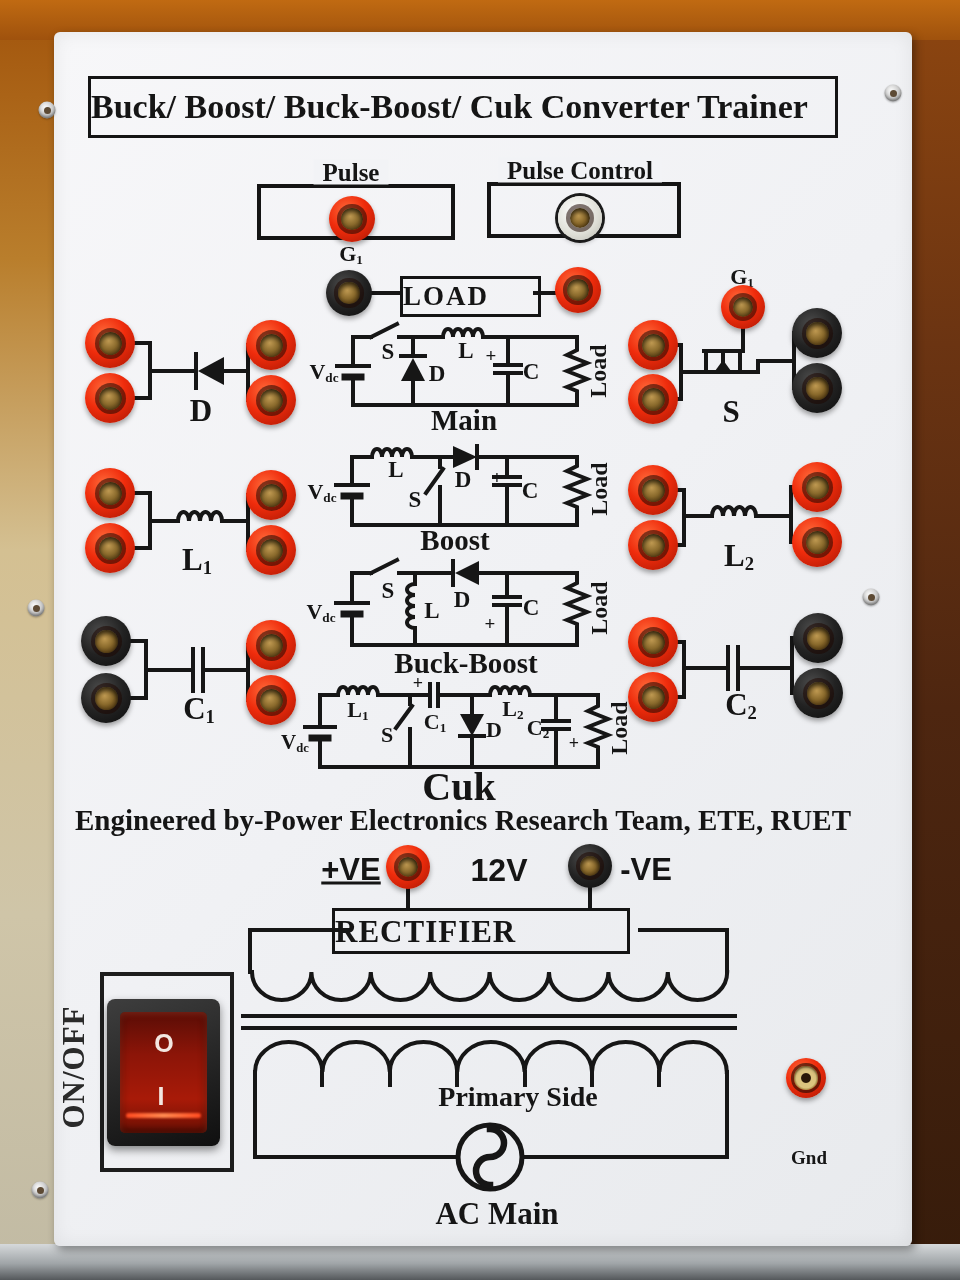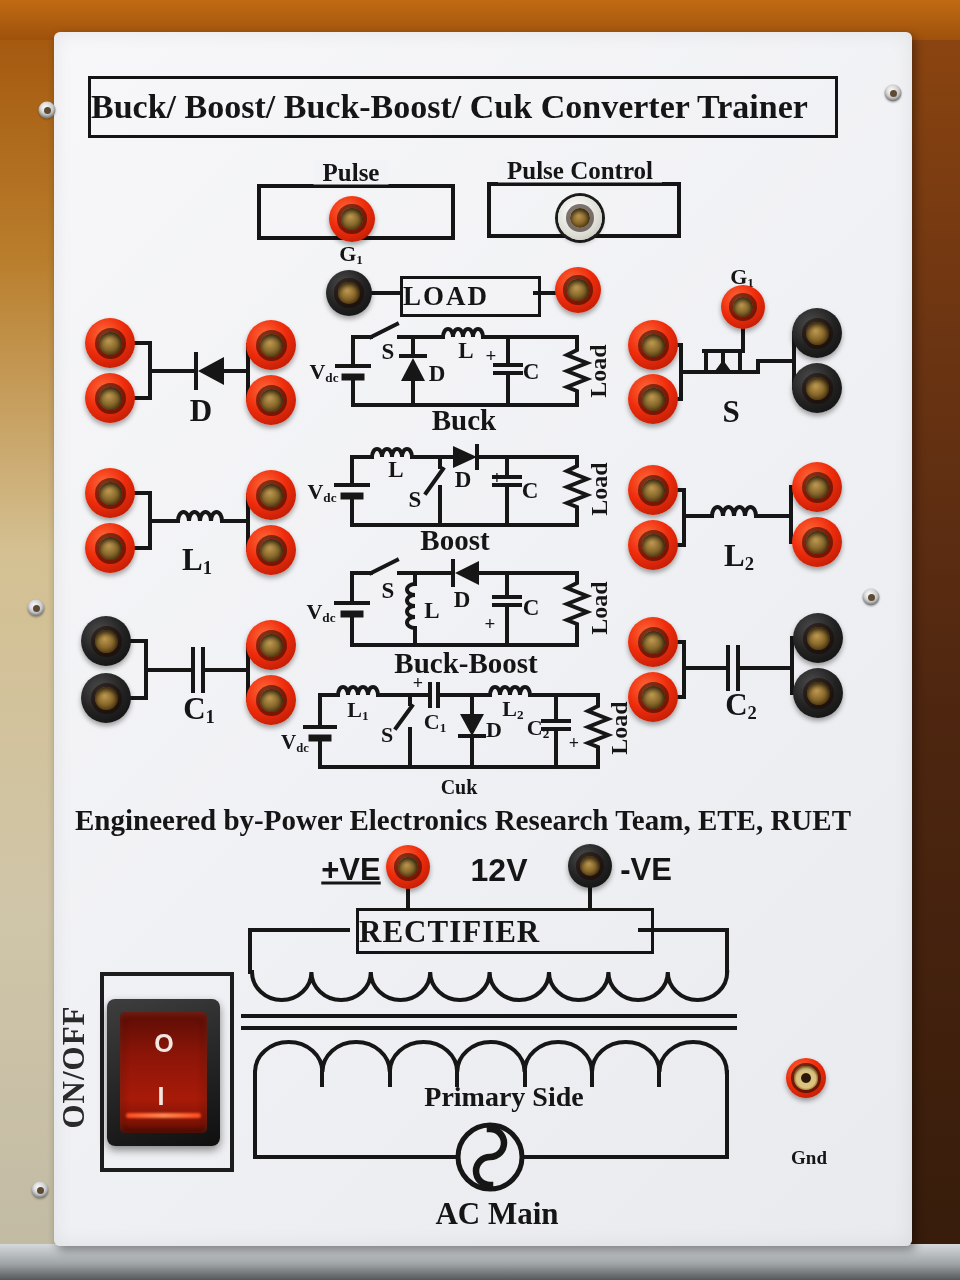--- a/index.html
+++ b/index.html
@@ -186,21 +186,21 @@
 
 <div class="box" style="left:257px;top:184px;width:190px;height:48px;border-width:4px;"></div>
 <div class="box" style="left:487px;top:182px;width:186px;height:48px;border-width:4px;"></div>
 <span class="lbl padbg" style="left:351px;top:172px;font-size:25px;">Pulse</span>
 <span class="lbl padbg" style="left:580px;top:170px;font-size:25px;">Pulse Control</span>
 
 <div class="box" style="left:400px;top:276px;width:135px;height:35px;">
   <span class="lbl" style="position:static;transform:none;font-size:27px;letter-spacing:2px;">LOAD</span>
 </div>
 
-<div class="box" style="left:356px;top:908px;width:292px;height:40px;">
+<div class="box" style="left:332px;top:908px;width:292px;height:40px;">
   <span class="lbl" style="position:static;transform:none;font-size:31px;letter-spacing:1px;">RECTIFIER</span>
 </div>
 
 <span class="lbl" style="left:351px;top:254px;font-size:22px;"><span>G</span><span class="sub">1</span></span>
 
 <span class="lbl" style="left:201px;top:410px;font-size:31px;"><span>D</span><span class="sub"></span></span>
 <span class="lbl" style="left:197px;top:559px;font-size:31px;"><span>L</span><span class="sub">1</span></span>
 <span class="lbl" style="left:199px;top:708px;font-size:31px;"><span>C</span><span class="sub">1</span></span>
 
 <span class="lbl" style="left:742px;top:277px;font-size:22px;"><span>G</span><span class="sub">1</span></span>
@@ -208,21 +208,21 @@
 <span class="lbl" style="left:739px;top:555px;font-size:31px;"><span>L</span><span class="sub">2</span></span>
 <span class="lbl" style="left:741px;top:704px;font-size:31px;"><span>C</span><span class="sub">2</span></span>
 
 <span class="lbl" style="left:324px;top:372px;font-size:22px;"><span>V</span><span class="sub">dc</span></span>
 <span class="lbl" style="left:388px;top:351px;font-size:23px;">S</span>
 <span class="lbl" style="left:466px;top:350px;font-size:23px;">L</span>
 <span class="lbl" style="left:437px;top:373px;font-size:23px;">D</span>
 <span class="lbl" style="left:491px;top:355px;font-size:19px;">+</span>
 <span class="lbl" style="left:531px;top:371px;font-size:23px;">C</span>
 <span class="lbl vert" style="left:598px;top:371px;font-size:24px;">Load</span>
-<span class="lbl" style="left:464px;top:420px;font-size:29px;">Buck</span>
+<span class="lbl" style="left:464px;top:420px;font-size:29px;">Main</span>
 
 <span class="lbl" style="left:322px;top:492px;font-size:22px;"><span>V</span><span class="sub">dc</span></span>
 <span class="lbl" style="left:396px;top:469px;font-size:23px;">L</span>
 <span class="lbl" style="left:415px;top:499px;font-size:23px;">S</span>
 <span class="lbl" style="left:463px;top:479px;font-size:23px;">D</span>
 <span class="lbl" style="left:497px;top:477px;font-size:19px;">+</span>
 <span class="lbl" style="left:530px;top:490px;font-size:23px;">C</span>
 <span class="lbl vert" style="left:599px;top:489px;font-size:24px;">Load</span>
 <span class="lbl" style="left:455px;top:540px;font-size:29px;">Boost</span>
 
@@ -238,28 +238,28 @@
 <span class="lbl" style="left:295px;top:742px;font-size:21px;"><span>V</span><span class="sub">dc</span></span>
 <span class="lbl" style="left:358px;top:710px;font-size:22px;"><span>L</span><span class="sub">1</span></span>
 <span class="lbl" style="left:387px;top:735px;font-size:22px;">S</span>
 <span class="lbl" style="left:418px;top:683px;font-size:18px;">+</span>
 <span class="lbl" style="left:435px;top:722px;font-size:22px;"><span>C</span><span class="sub">1</span></span>
 <span class="lbl" style="left:494px;top:730px;font-size:22px;">D</span>
 <span class="lbl" style="left:513px;top:709px;font-size:22px;"><span>L</span><span class="sub">2</span></span>
 <span class="lbl" style="left:538px;top:728px;font-size:22px;"><span>C</span><span class="sub">2</span></span>
 <span class="lbl" style="left:574px;top:743px;font-size:18px;">+</span>
 <span class="lbl vert" style="left:619px;top:728px;font-size:24px;">Load</span>
-<span class="lbl" style="left:459px;top:787px;font-size:20px;">Cuk</span>
+<span class="lbl" style="left:459px;top:787px;font-size:40px;">Cuk</span>
 
 <span class="lbl" style="left:463px;top:820px;font-size:29px;">Engineered by-Power Electronics Research Team, ETE, RUET</span>
 <span class="lbl sans" style="left:351px;top:869px;font-size:31px;text-decoration:underline;">+VE</span>
 <span class="lbl sans" style="left:499px;top:870px;font-size:32px;">12V</span>
 <span class="lbl sans" style="left:646px;top:869px;font-size:31px;">-VE</span>
 
-<span class="lbl" style="left:504px;top:1097px;font-size:28px;">Primary Side</span>
+<span class="lbl" style="left:518px;top:1097px;font-size:28px;">Primary Side</span>
 <span class="lbl" style="left:497px;top:1213px;font-size:31px;">AC Main</span>
 <span class="lbl" style="left:809px;top:1157px;font-size:19px;">Gnd</span>
 <span class="lbl vert" style="left:73px;top:1067px;font-size:31px;color:#2a2a2a;letter-spacing:1px;">ON/OFF</span>
 
 <div class="jack red" style="left:352px;top:219px;width:46px;height:46px;">
     <div class="hole"></div>
   </div>
 <div class="jack metal" style="left:580px;top:218px;width:44px;height:44px;">
     <div class="hole"></div>
   </div>

